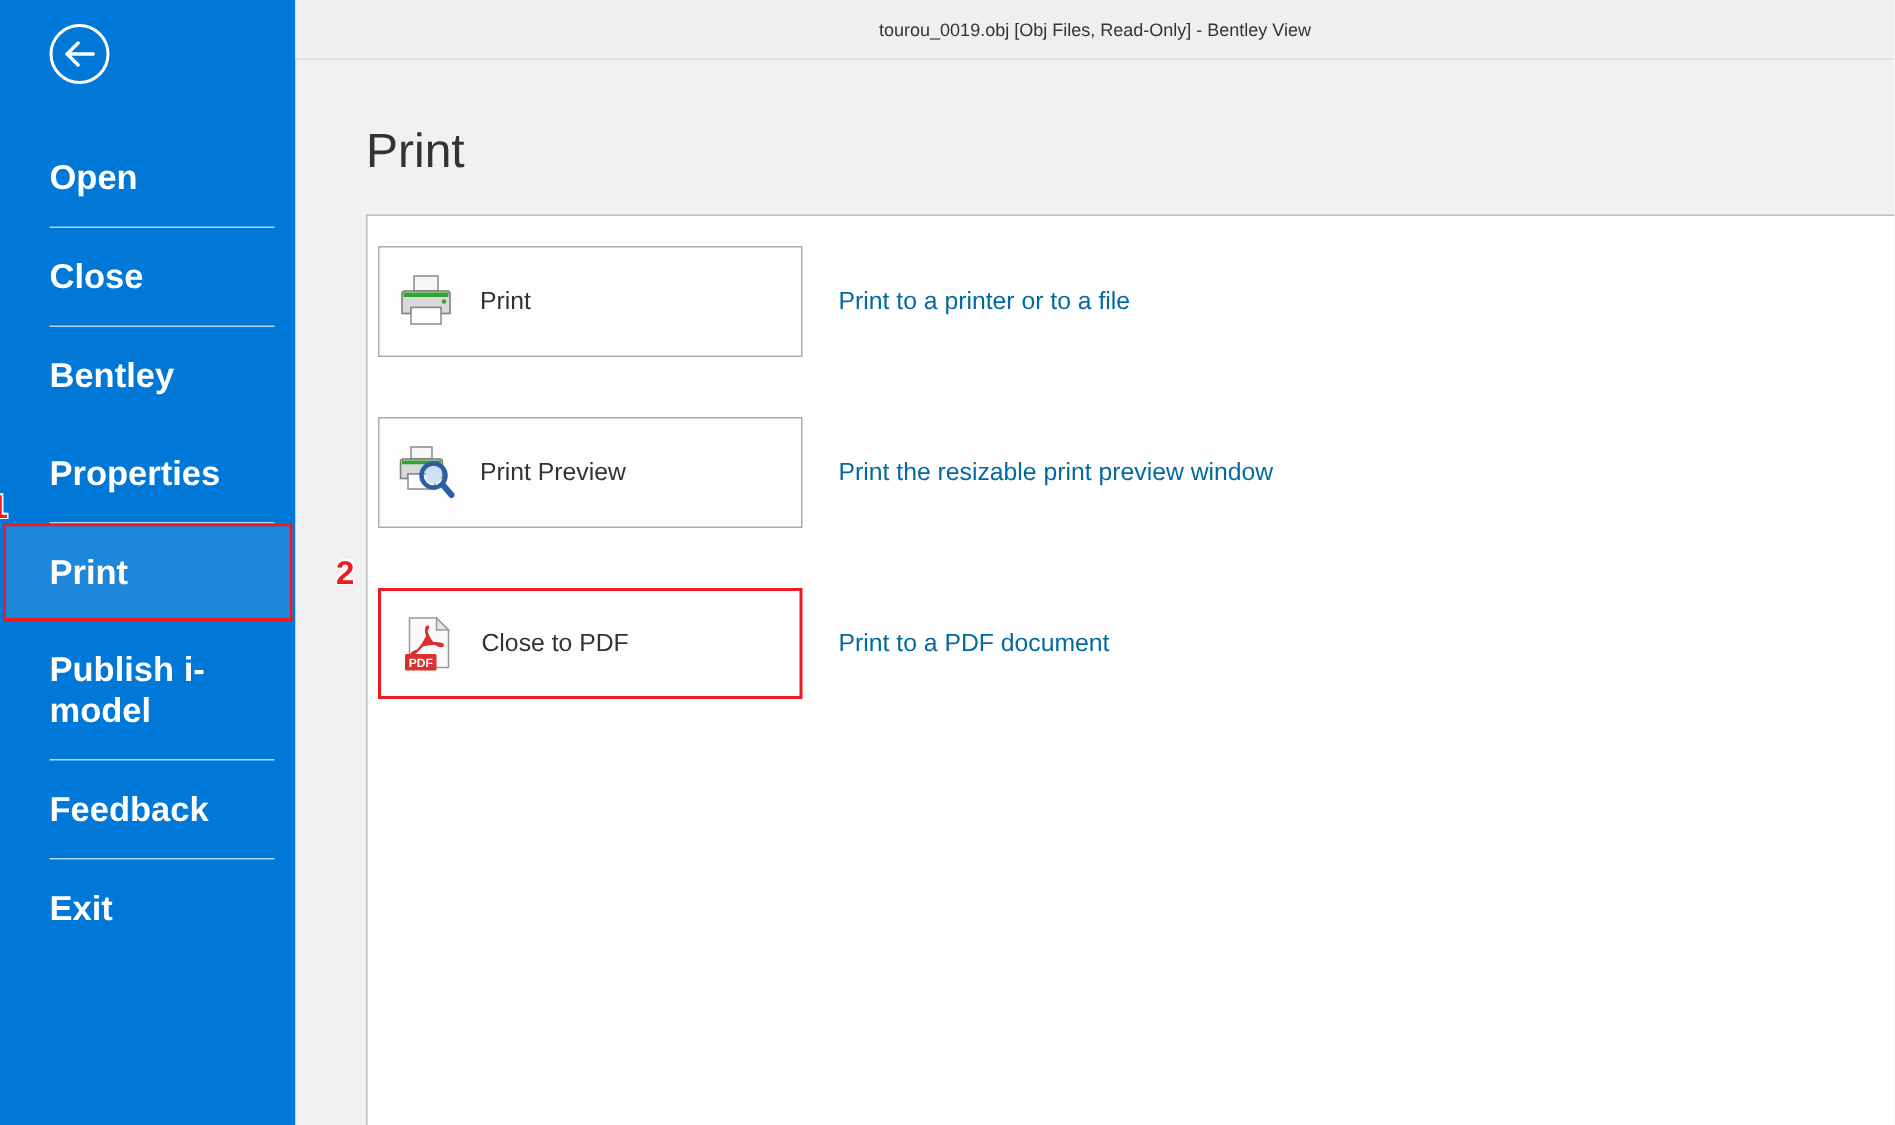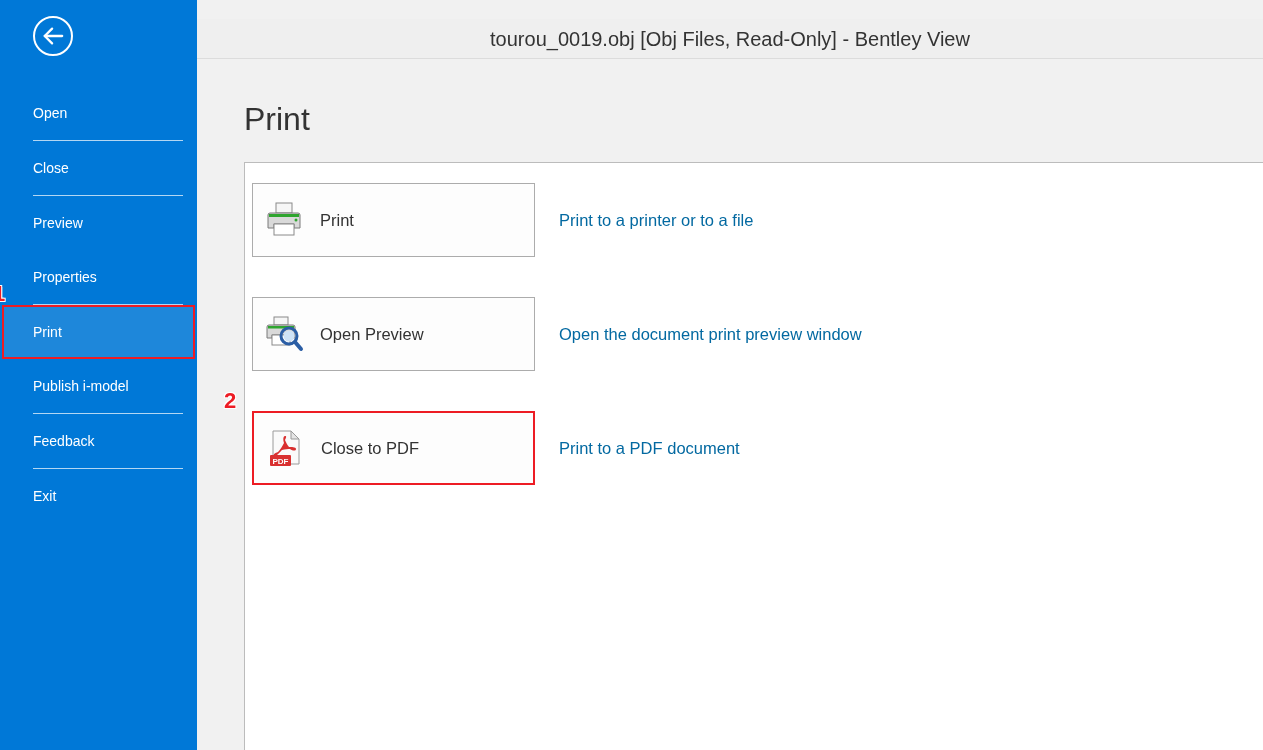--- a/index.html
+++ b/index.html
@@ -36,23 +36,24 @@
       cursor: pointer;
     }
     .back-arrow {
       width: 22px;
       height: 20px;
       stroke: #ffffff;
       fill: none;
     }
     .sidebar-item {
       padding: 19px 12px 19px 33px;
-      font-size: 14px;
+      font-size: 23px;
       border-top: 0px solid rgba(255,255,255,0);
       cursor: pointer;
+      font-weight: bold;
     }
     .sidebar-divider {
       height: 1px;
       background: rgba(255,255,255,0.7);
       margin-left: 33px;
       margin-right: 14px;
     }
     .sidebar-item.selected {
       background: #1e87da;
     }
@@ -70,25 +71,24 @@
     .main-area {
       flex: 1;
       display: flex;
       flex-direction: column;
       background: #f1f1f1;
     }
     .title-bar {
       height: 40px;
       line-height: 40px;
       text-align: center;
-      font-size: 20px;
+      font-size: 12px;
       color: #333333;
       background: #efefef;
       border-bottom: 1px solid #dcdcdc;
-      margin-top: 19px;
     }
     .page-title {
       font-size: 32px;
       color: #333333;
       font-weight: 400;
       padding: 42px 0 24px 47px;
     }
     .options-panel {
       background: #ffffff;
       border-top: 1px solid #bcbcbc;
@@ -158,21 +158,21 @@
     <svg class="back-arrow" viewBox="0 0 24 20" stroke-width="2.5" stroke-linecap="round" stroke-linejoin="round">
       <line x1="22" y1="10" x2="3" y2="10"></line>
       <polyline points="11,2 3,10 11,18"></polyline>
     </svg>
   </div>
 
   <div class="sidebar-item">Open</div>
   <div class="sidebar-divider"></div>
   <div class="sidebar-item">Close</div>
   <div class="sidebar-divider"></div>
-  <div class="sidebar-item">Preview</div>
+  <div class="sidebar-item">Bentley</div>
   <div class="sidebar-item">Properties</div>
   <div class="sidebar-divider"></div>
 
   <div class="selected-wrap">
     <span class="annotation anno-1">1</span>
     <div class="sidebar-item selected">Print</div>
   </div>
 
   <div class="sidebar-item">Publish i-model</div>
   <div class="sidebar-divider"></div>
@@ -208,23 +208,23 @@
           <svg viewBox="0 0 40 40" width="40" height="40">
             <rect x="10" y="3" width="14" height="8" fill="#f6f6f6" stroke="#8a8a8a" stroke-width="1"></rect>
             <path d="M3 13 L3 24 L8 24 L8 21 L26 21 L26 24 L31 24 L31 13 Q31 11 29 11 L5 11 Q3 11 3 13 Z" fill="#d9d9d9" stroke="#7a7a7a" stroke-width="1"></path>
             <rect x="4" y="12" width="26" height="2.5" fill="#2fa52f"></rect>
             <rect x="8" y="21" width="18" height="10" fill="#ffffff" stroke="#8a8a8a" stroke-width="1"></rect>
             <circle cx="25" cy="22" r="8" fill="none" stroke="#2b5ea5" stroke-width="3"></circle>
             <circle cx="25" cy="22" r="5.5" fill="#cfe3f7"></circle>
             <line x1="31" y1="28" x2="37" y2="35" stroke="#2b5ea5" stroke-width="4" stroke-linecap="round"></line>
           </svg>
         </div>
-        <span class="option-label">Open Preview</span>
+        <span class="option-label">Print Preview</span>
       </div>
-      <div class="option-desc">Open the document print preview window</div>
+      <div class="option-desc">Print the resizable print preview window</div>
     </div>
 
     <div class="option-row">
       <div class="option-button red-border">
         <span class="annotation anno-2">2</span>
         <div class="option-icon">
           <svg viewBox="0 0 40 40" width="40" height="40">
             <path d="M8 3 L26 3 L34 11 L34 36 L8 36 Z" fill="#fafafa" stroke="#9a9a9a" stroke-width="1"></path>
             <path d="M26 3 L26 11 L34 11 Z" fill="#e5e5e5" stroke="#9a9a9a" stroke-width="1"></path>
             <path d="M20 8 C18 8 18 12 19 15 C17 19 15 22 13 24 C10 25 8 26 9 28 C11 29 15 24 17 22 C20 21 23 21 25 21 C28 23 31 23 31 21 C31 19 26 19 24 19 C22 17 21 14 20 12 C21 10 22 8 20 8 Z" fill="#d93030"></path>

